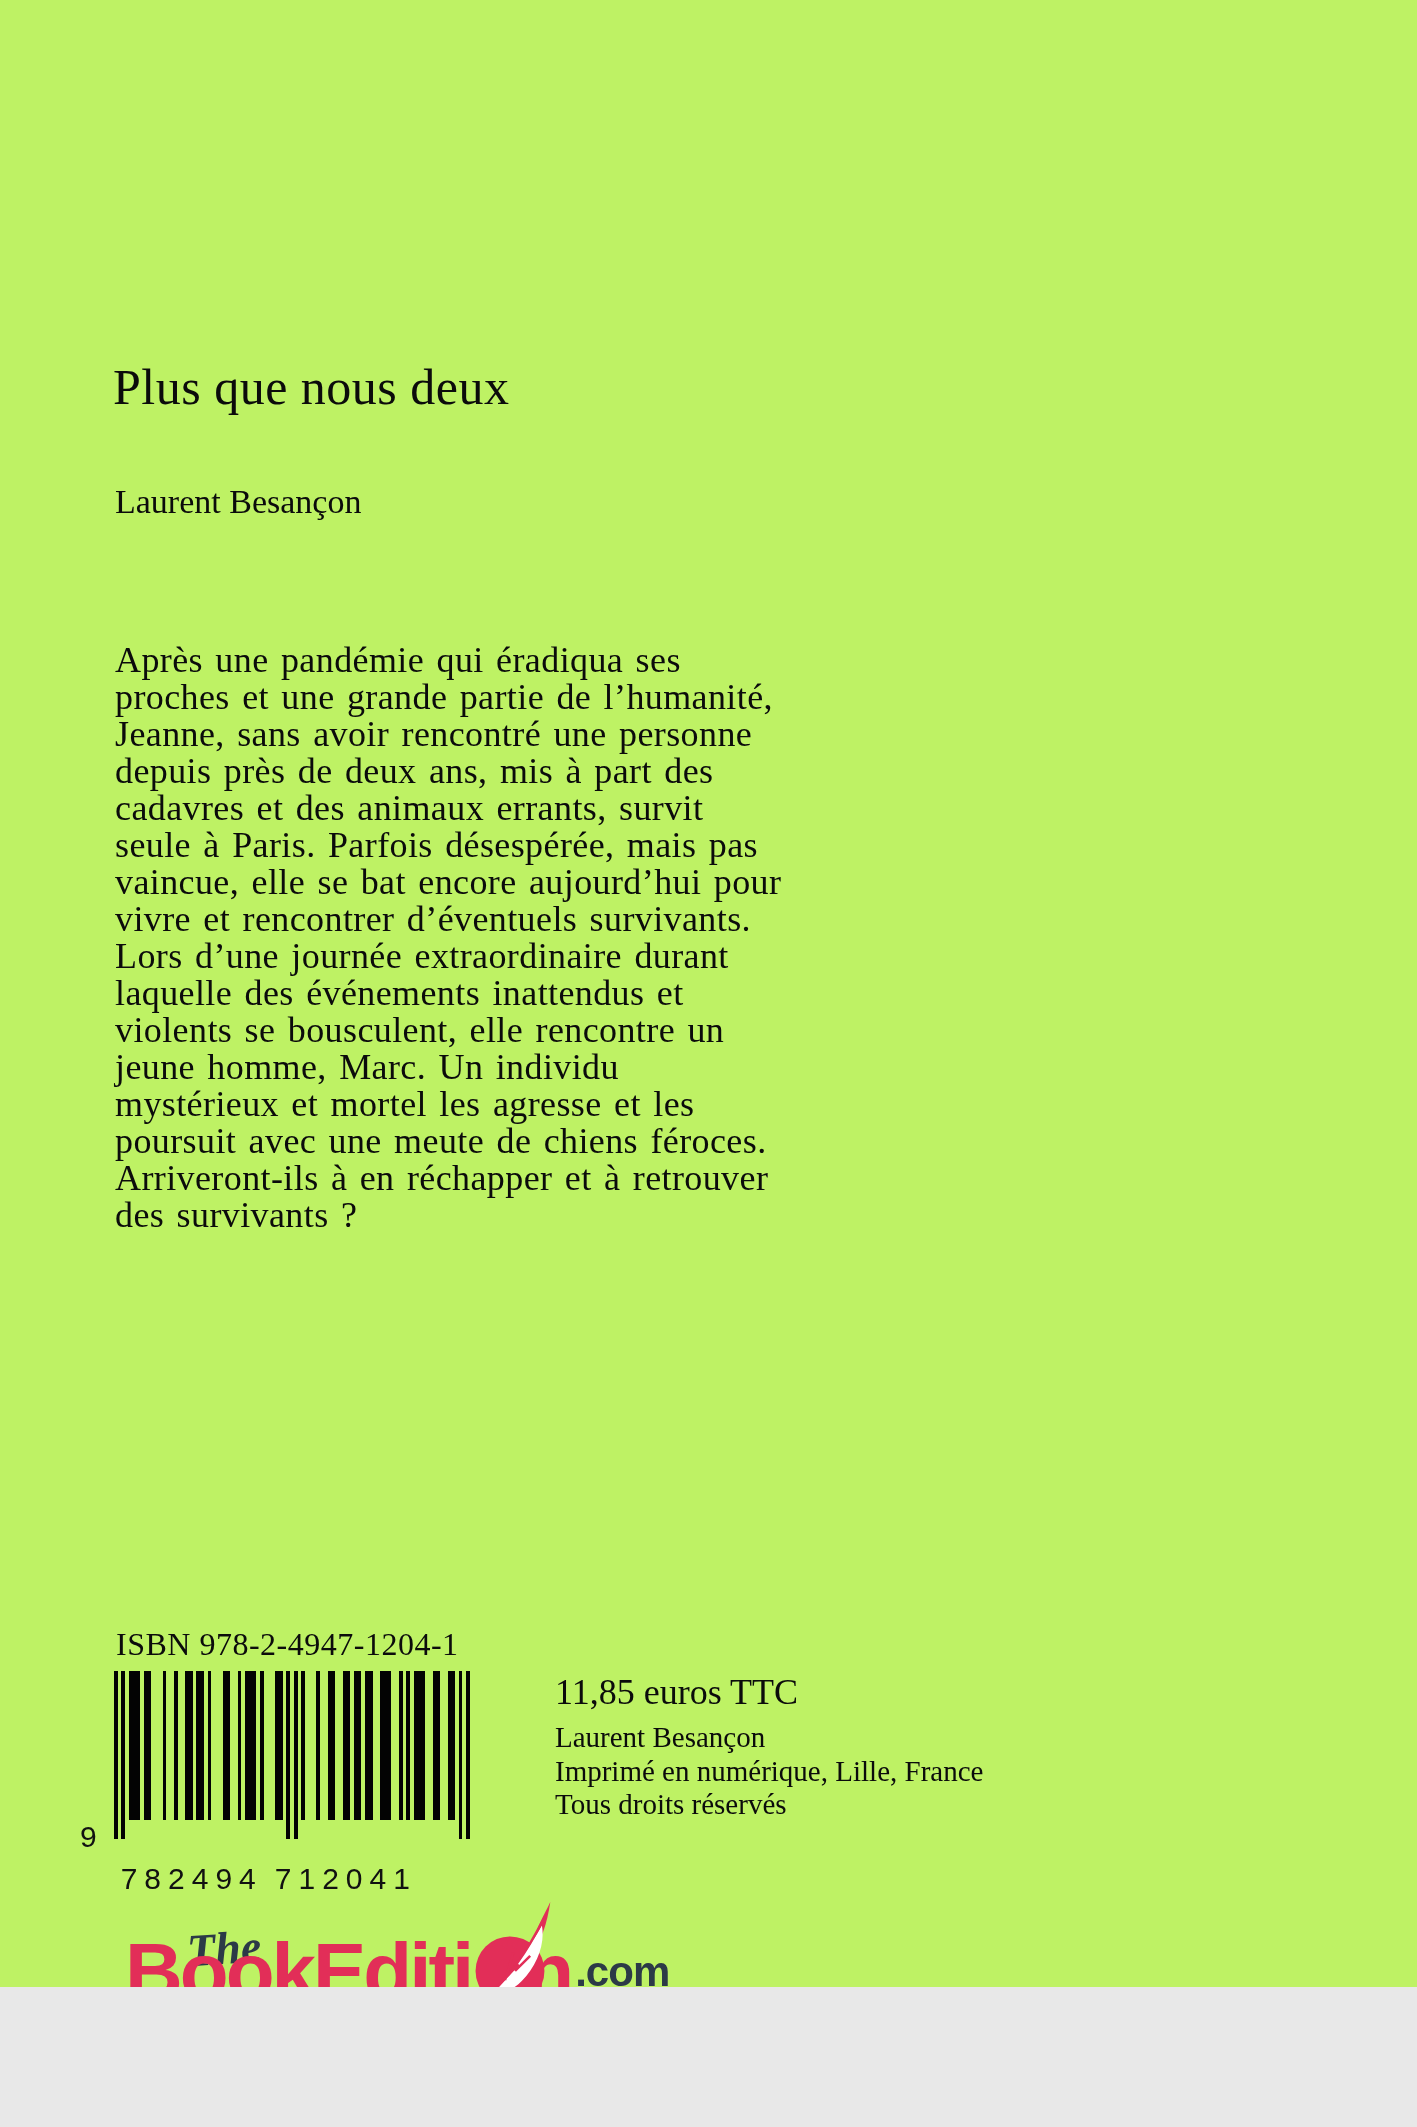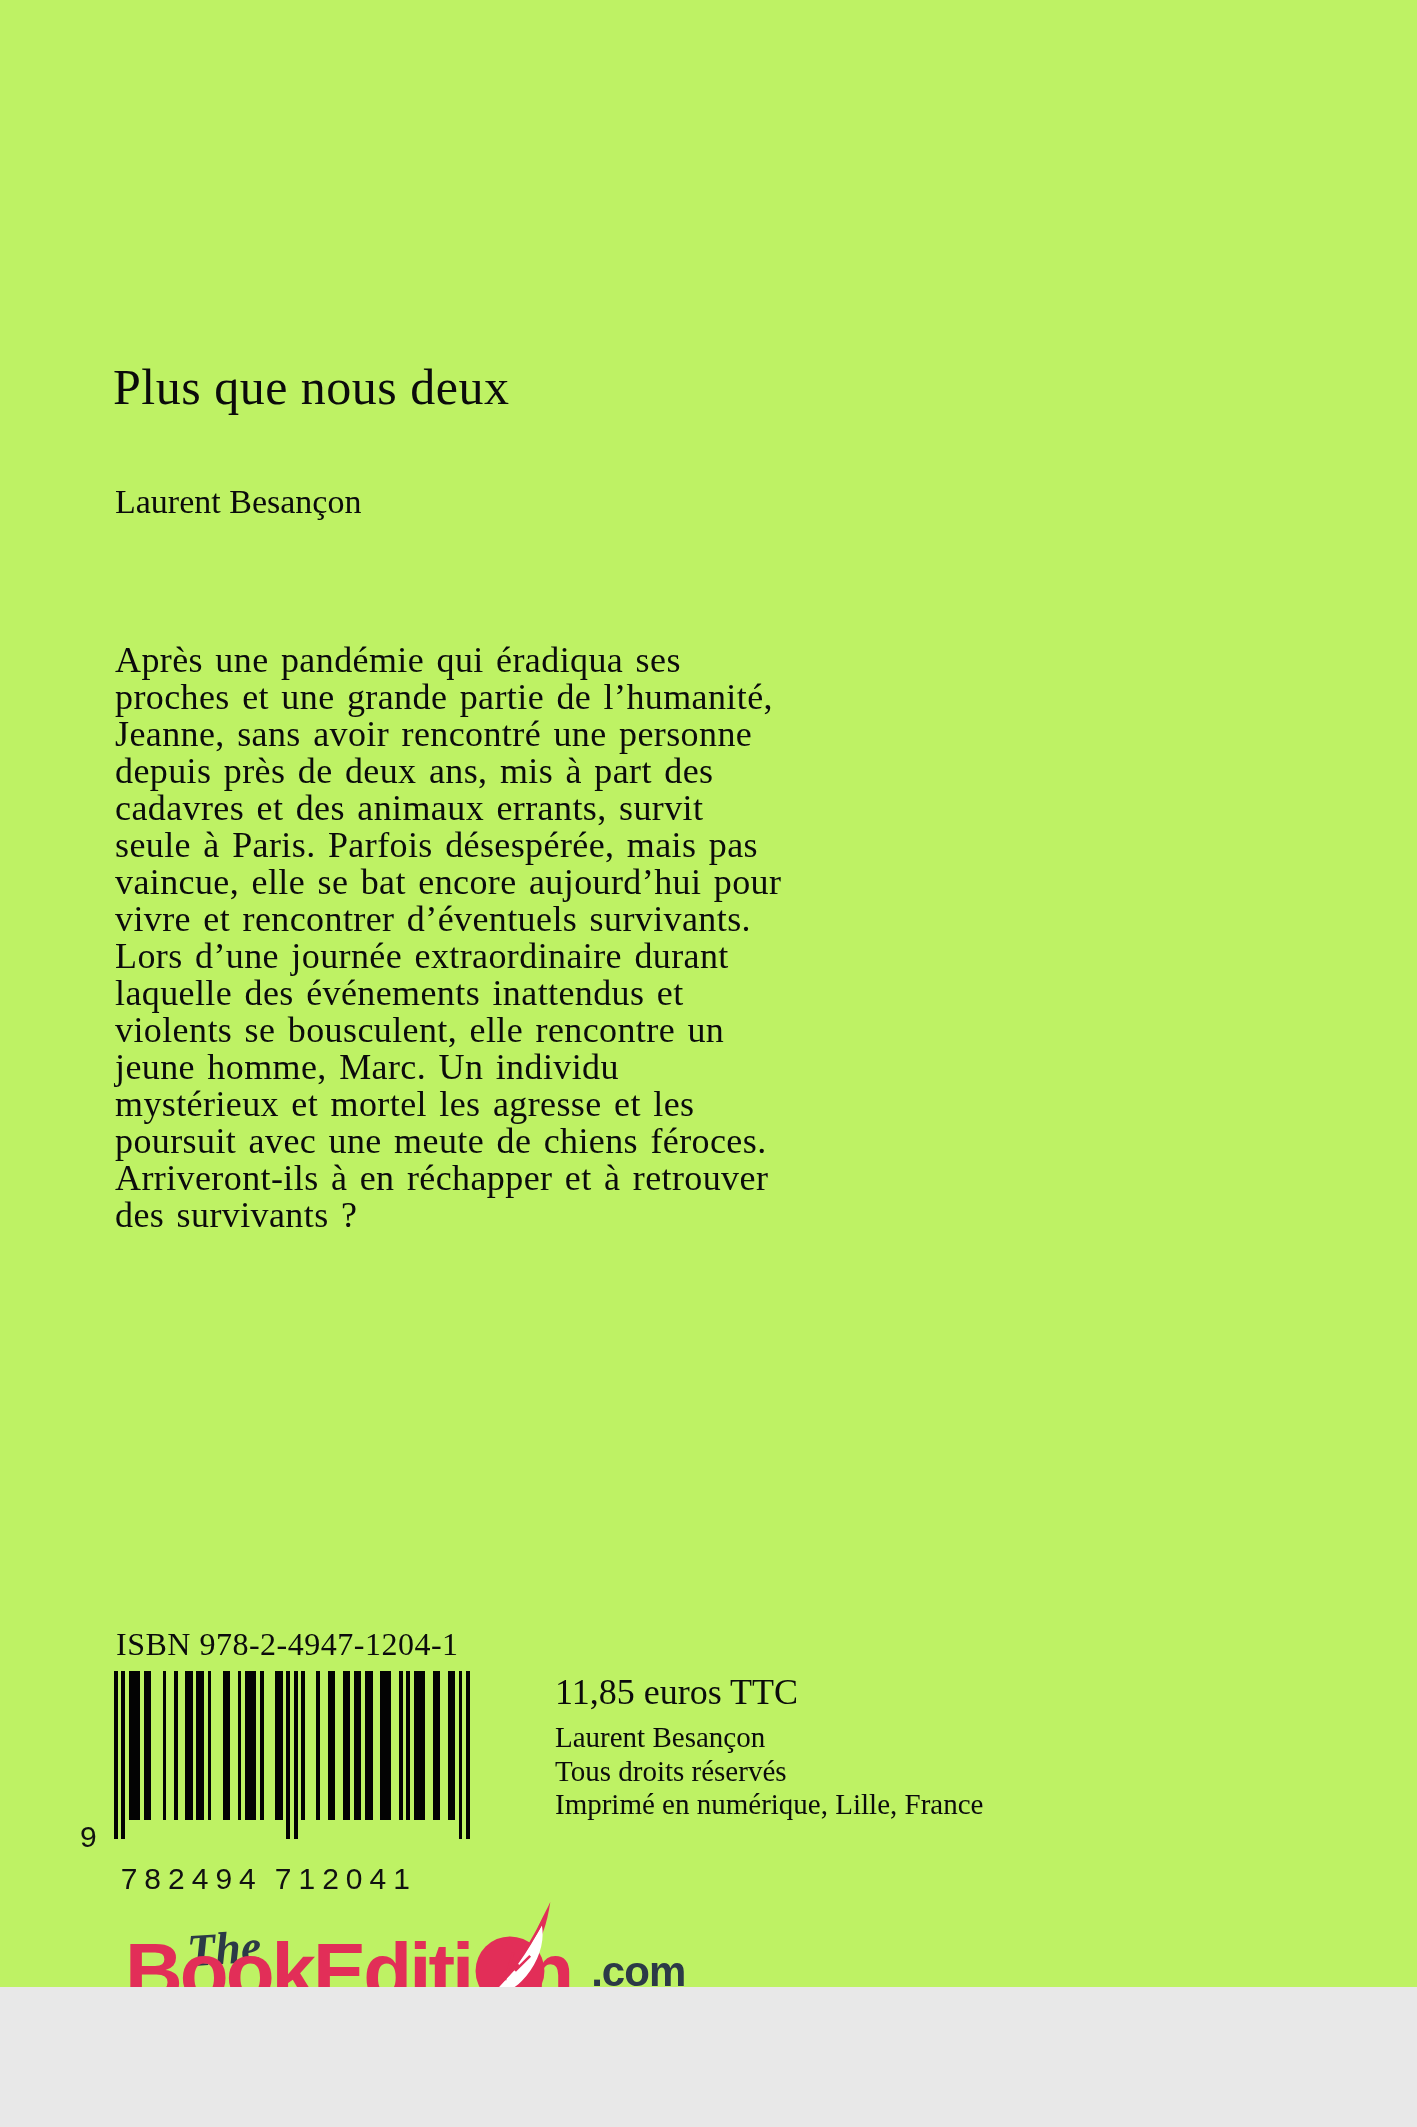--- a/index.html
+++ b/index.html
@@ -77,21 +77,21 @@
   .feather-o{
     position:relative;display:inline-block;
     width:52px;height:60px;margin:0 1px;
   }
   .feather-o svg{
     position:absolute;left:-4px;bottom:-22px;
     width:84px;height:128px;overflow:visible;
   }
   .tld{
     font-size:42px;letter-spacing:-1px;color:var(--navy);
-    margin-left:20px;line-height:1;
+    margin-left:4px;line-height:1;
   }
   .tagline{
     position:absolute;left:58px;top:110px;
     font-size:20px;font-weight:700;letter-spacing:2.4px;
     color:var(--navy);white-space:nowrap;
   }
 </style>
 </head>
 <body>
 
@@ -157,22 +157,22 @@
       <span class="d9">9</span>
       <span class="grp grp1">782494</span>
       <span class="grp">712041</span>
     </div>
   </div>
 
   <div class="price">11,85 euros TTC</div>
 
   <div class="publisher">
     <div>Laurent Besançon</div>
+    <div>Imprimé en numérique, Lille, France</div>
     <div>Tous droits réservés</div>
-    <div>Imprimé en numérique, Lille, France</div>
   </div>
 
   <div class="logo">
     <div class="logo-the">The</div>
     <div class="wordmark">
       <span class="wm">BookEditi</span>
       <span class="feather-o">
         <svg viewBox="0 0 100 150" xmlns="http://www.w3.org/2000/svg">
           <path d="M10 150 C 20 126 32 108 46 92" stroke="var(--pink)" stroke-width="6" fill="none" stroke-linecap="round"></path>
           <circle cx="50" cy="88" r="41" fill="var(--pink)"></circle>

